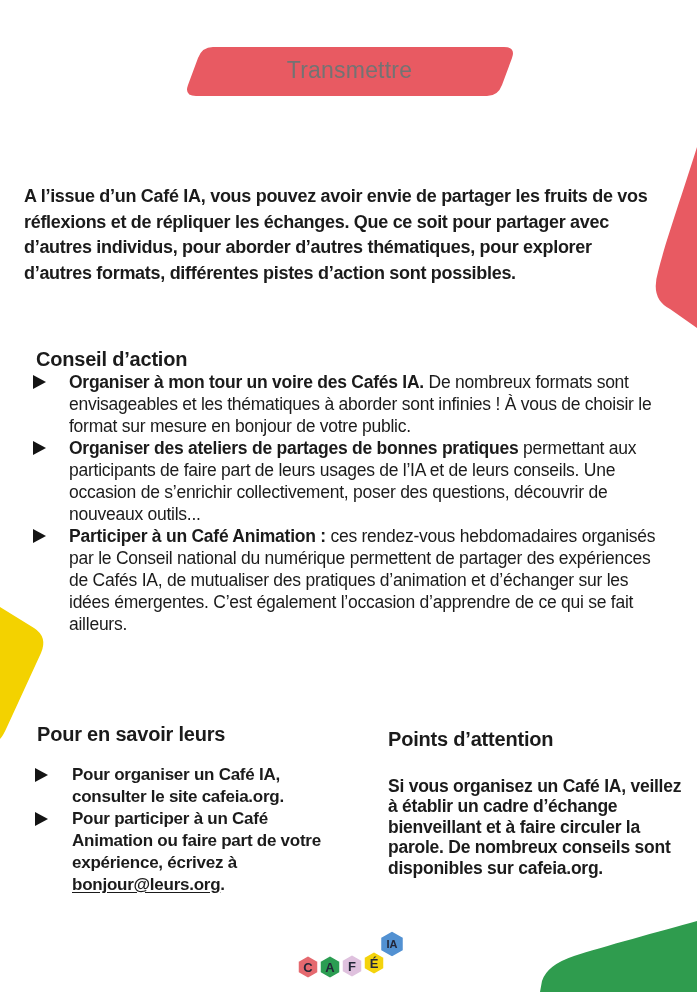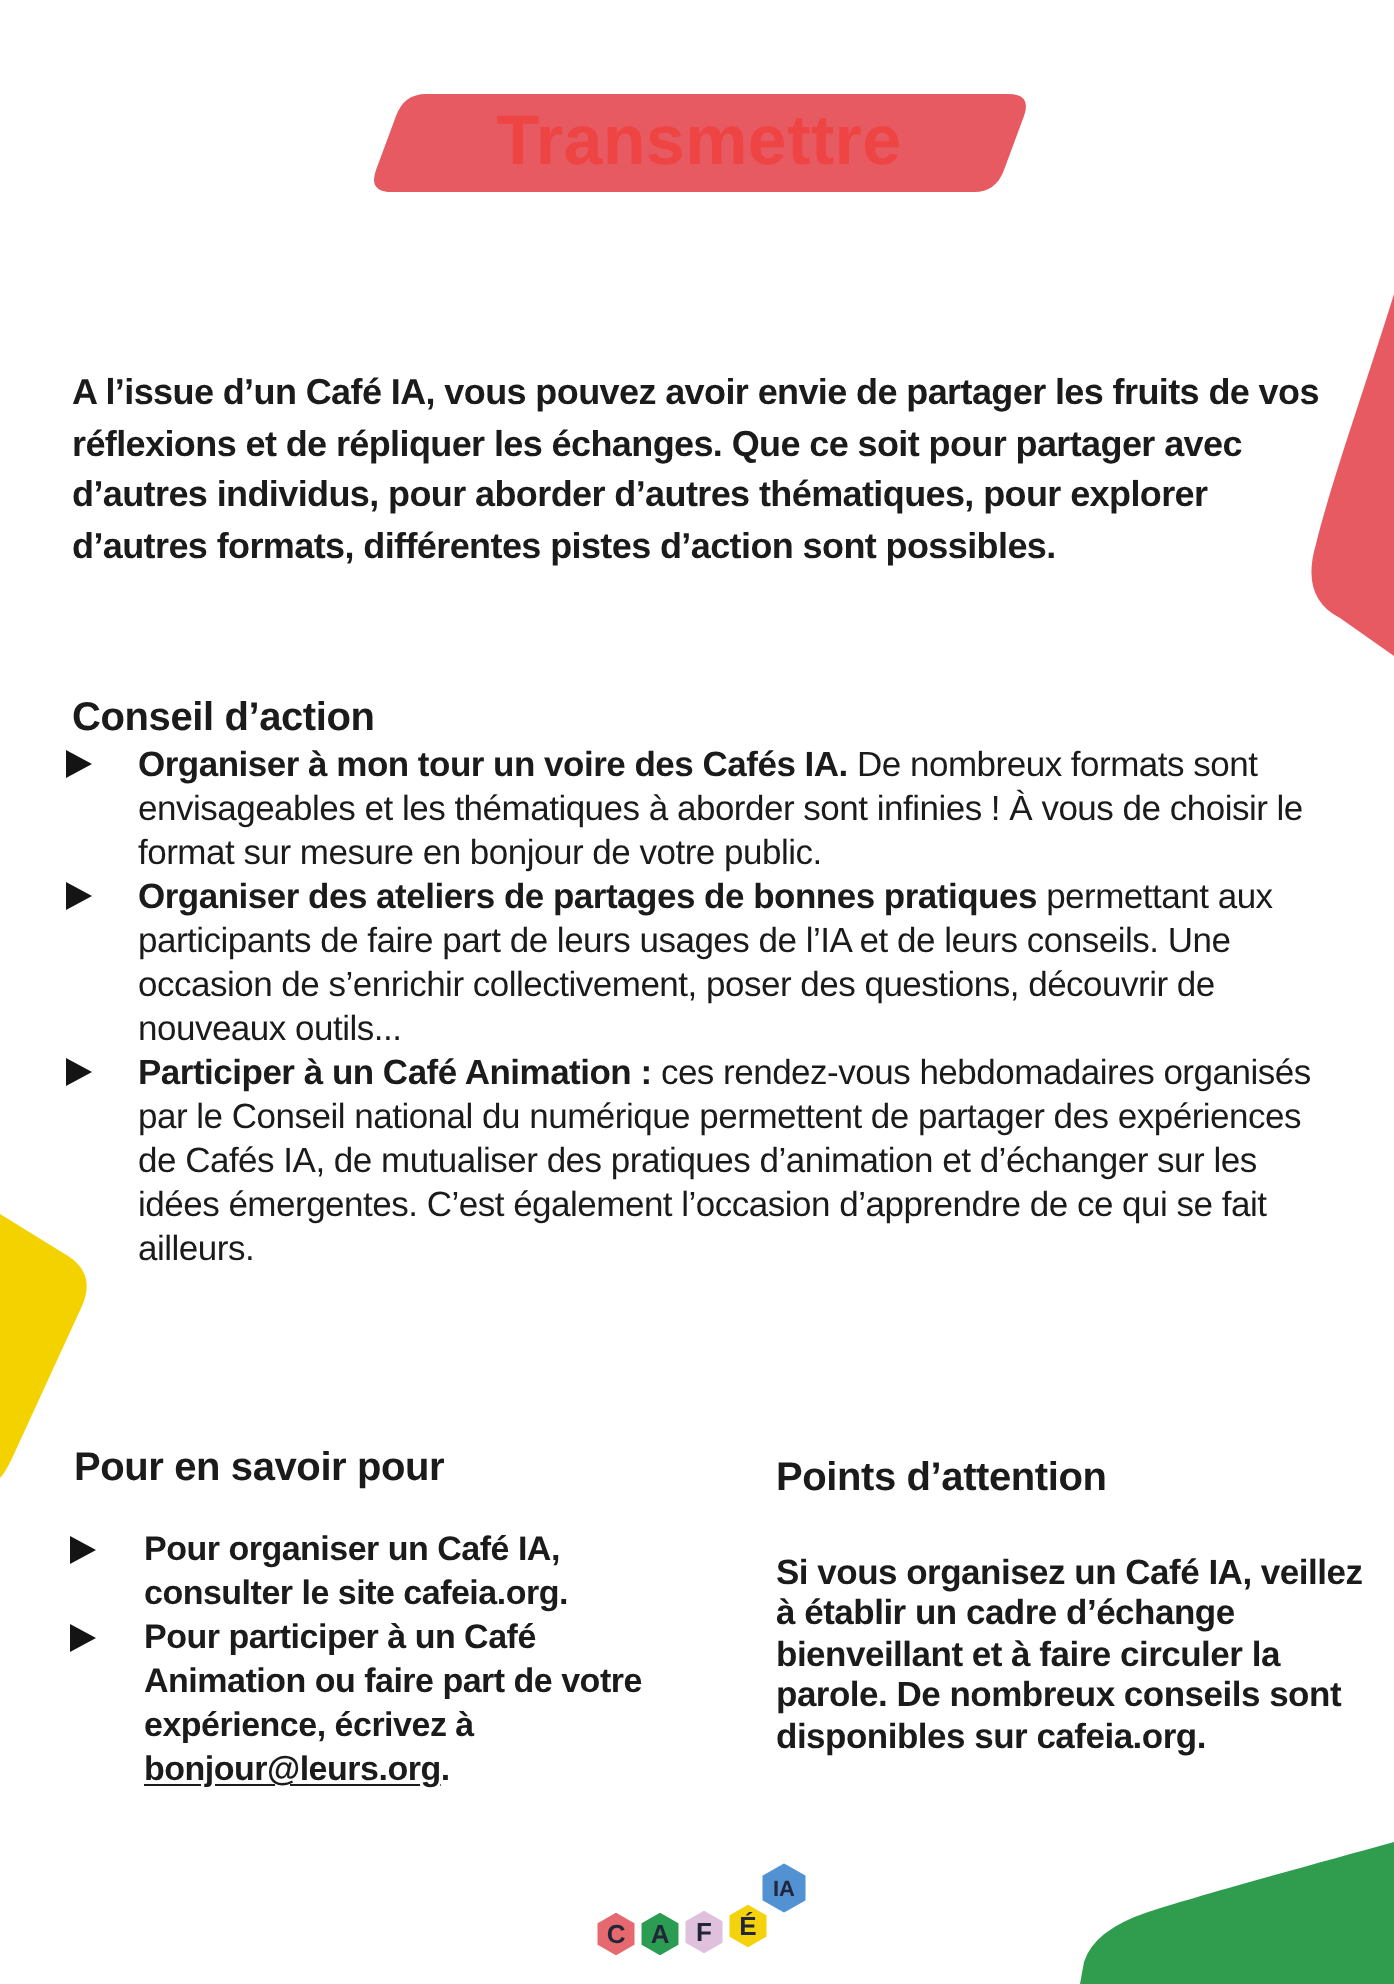--- a/index.html
+++ b/index.html
@@ -6,25 +6,25 @@
   .page {
     position:relative; width:697px; height:992px; overflow:hidden;
     background:#ffffff; color:#1b1b1b;
     font-family:"Liberation Sans", sans-serif;
   }
   .decor { position:absolute; left:0; top:0; width:697px; height:992px; pointer-events:none; }
 
   .banner-title {
     position:absolute; left:193px; top:45px; width:313px; height:51px;
     display:flex; align-items:center; justify-content:center;
-    font-weight:bold; font-size:35px; letter-spacing:0.2px; color:#ef4444;
+    font-weight:normal; font-size:23px; letter-spacing:0.2px; color:#737373;
   }
 
   .intro {
-    position:absolute; left:36px; top:166px; width:640px;
+    position:absolute; left:24px; top:166px; width:640px;
     font-size:18px; font-weight:bold; line-height:25.5px; letter-spacing:-0.3px;
   }
 
   .h-section { position:absolute; font-size:20px; font-weight:bold; letter-spacing:-0.2px; }
   #h-pistes { left:36px; top:331px; }
   #h-savoir { left:37px; top:706px; }
   #h-attention { left:388px; top:711px; }
 
   .action-list { position:absolute; left:33px; top:371px; width:632px; }
   .action-item {
@@ -80,21 +80,21 @@
     <div class="action-item">
       <span class="tri"></span>
       <span><strong>Organiser des ateliers de partages de bonnes pratiques</strong><span> permettant aux participants de faire part de leurs usages de l’IA et de leurs conseils. Une occasion de s’enrichir collectivement, poser des questions, découvrir de nouveaux outils...</span></span>
     </div>
     <div class="action-item">
       <span class="tri"></span>
       <span><strong>Participer à un Café Animation :</strong><span> ces rendez-vous hebdomadaires organisés par le Conseil national du numérique permettent de partager des expériences de Cafés IA, de mutualiser des pratiques d’animation et d’échanger sur les idées émergentes. C’est également l’occasion d’apprendre de ce qui se fait ailleurs.</span></span>
     </div>
   </div>
 
-  <h2 class="h-section" id="h-savoir">Pour en savoir pour</h2>
+  <h2 class="h-section" id="h-savoir">Pour en savoir leurs</h2>
 
   <div class="savoir-list">
     <div class="savoir-item">
       <span class="tri"></span>
       <span>Pour organiser un Café IA, consulter le site cafeia.org.</span>
     </div>
     <div class="savoir-item">
       <span class="tri"></span>
       <span><span>Pour participer à un Café Animation ou faire part de votre expérience, écrivez à </span><a href="#" class="email-link">bonjour@leurs.org</a><span>.</span></span>
     </div>

